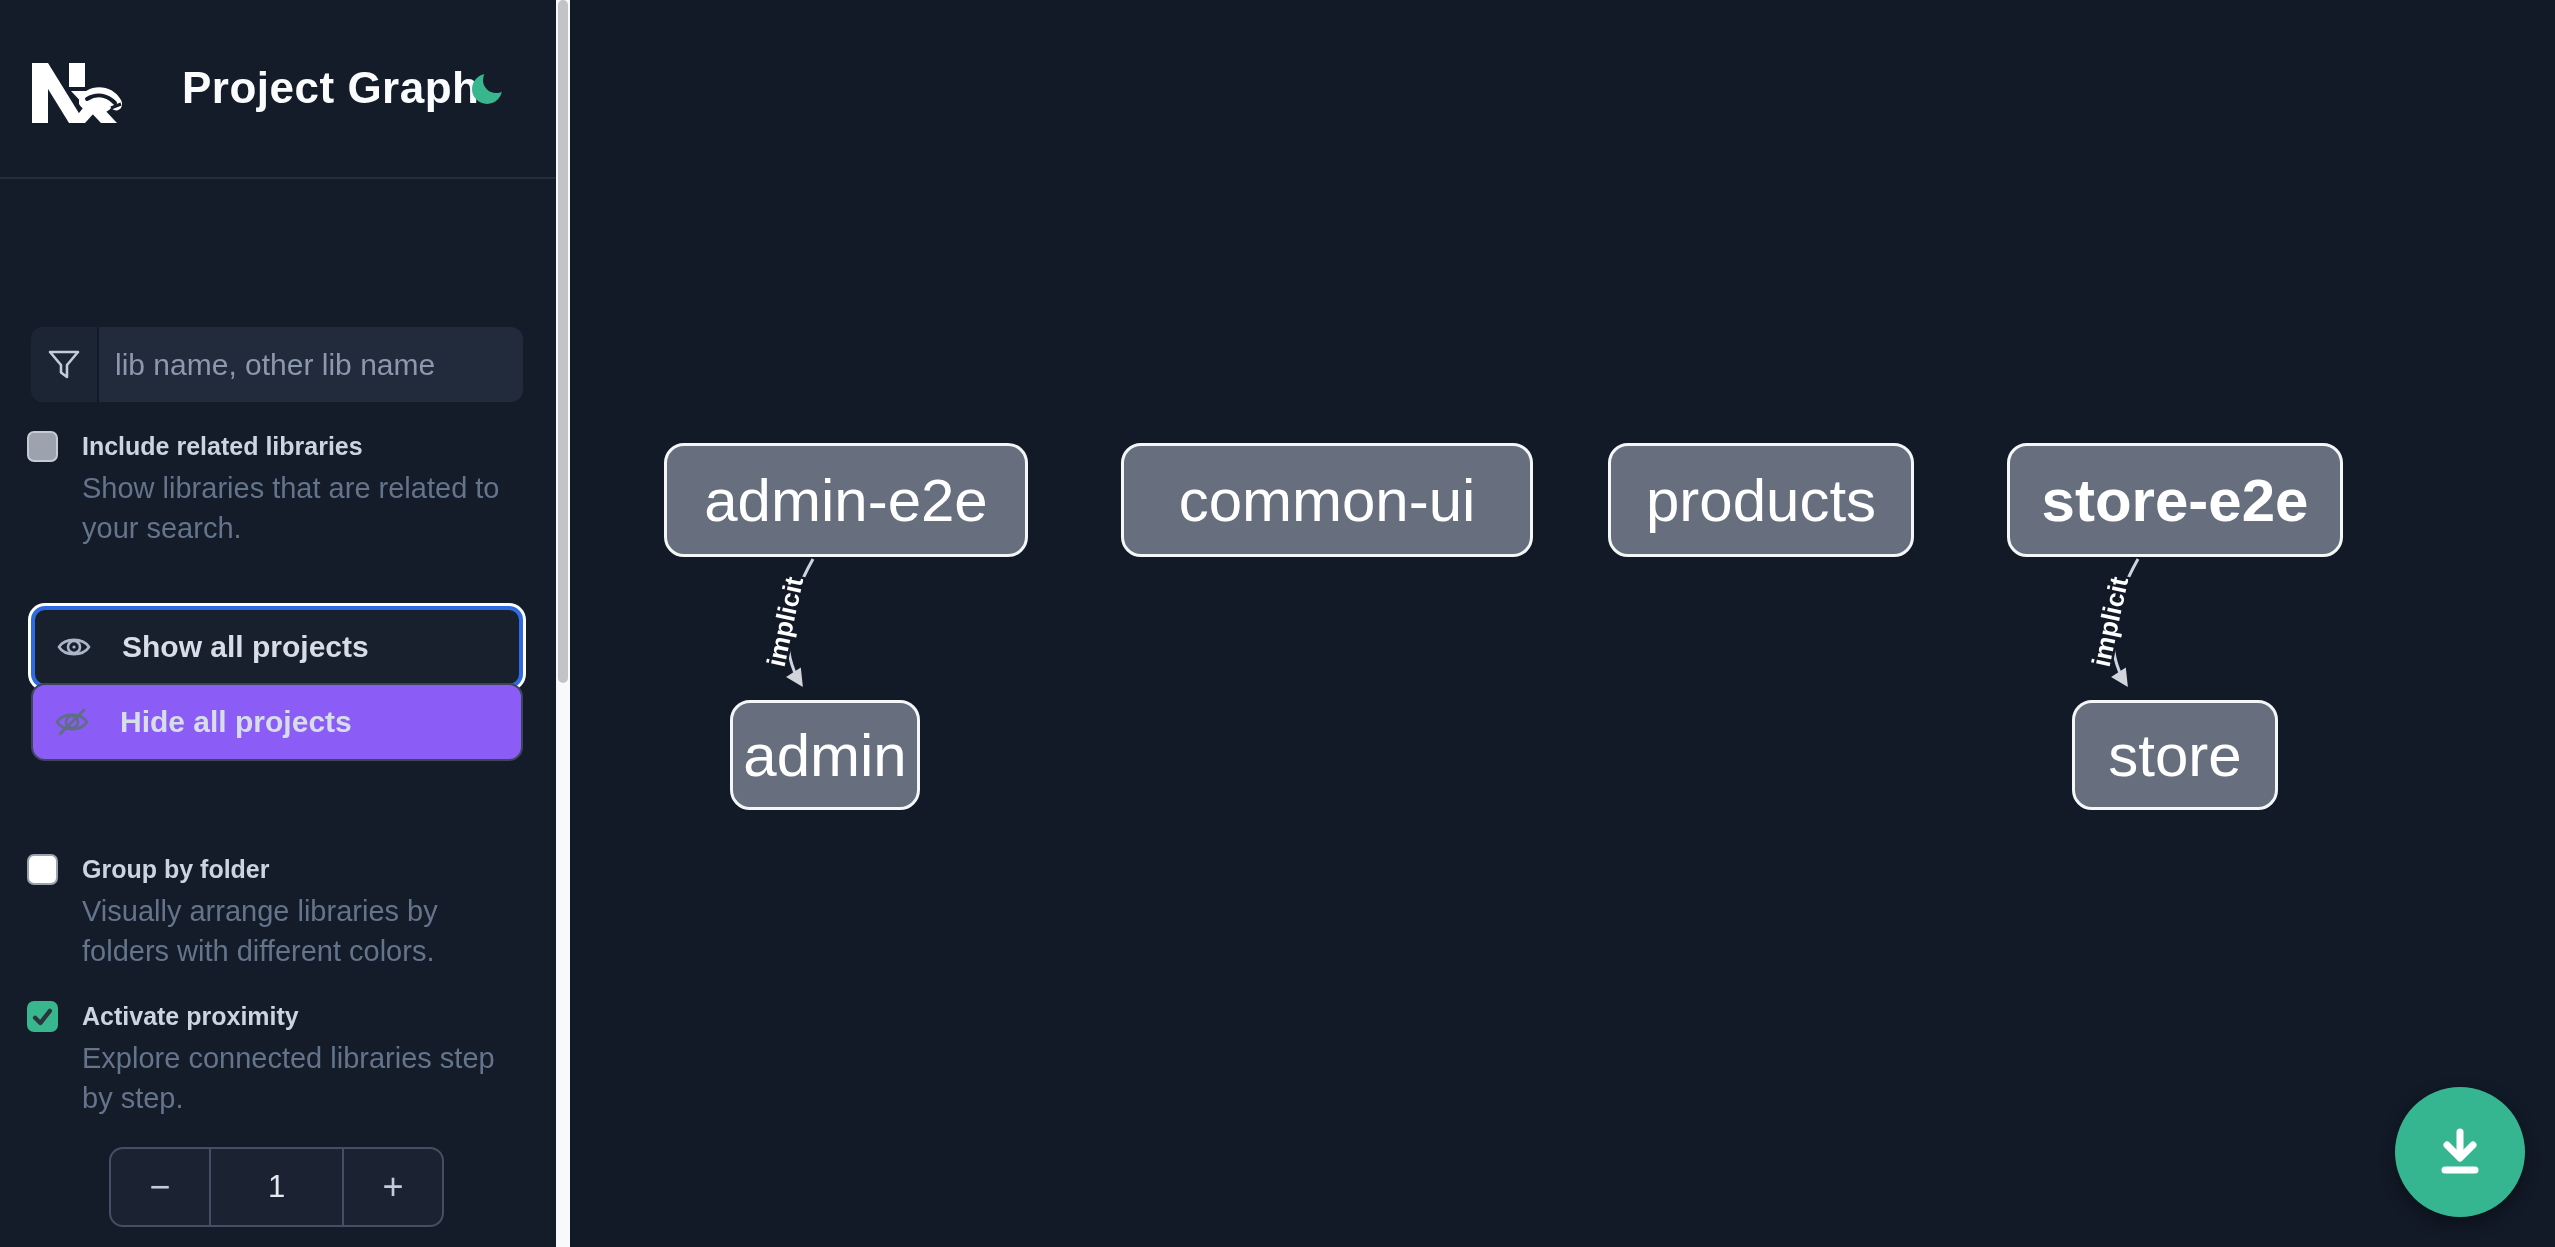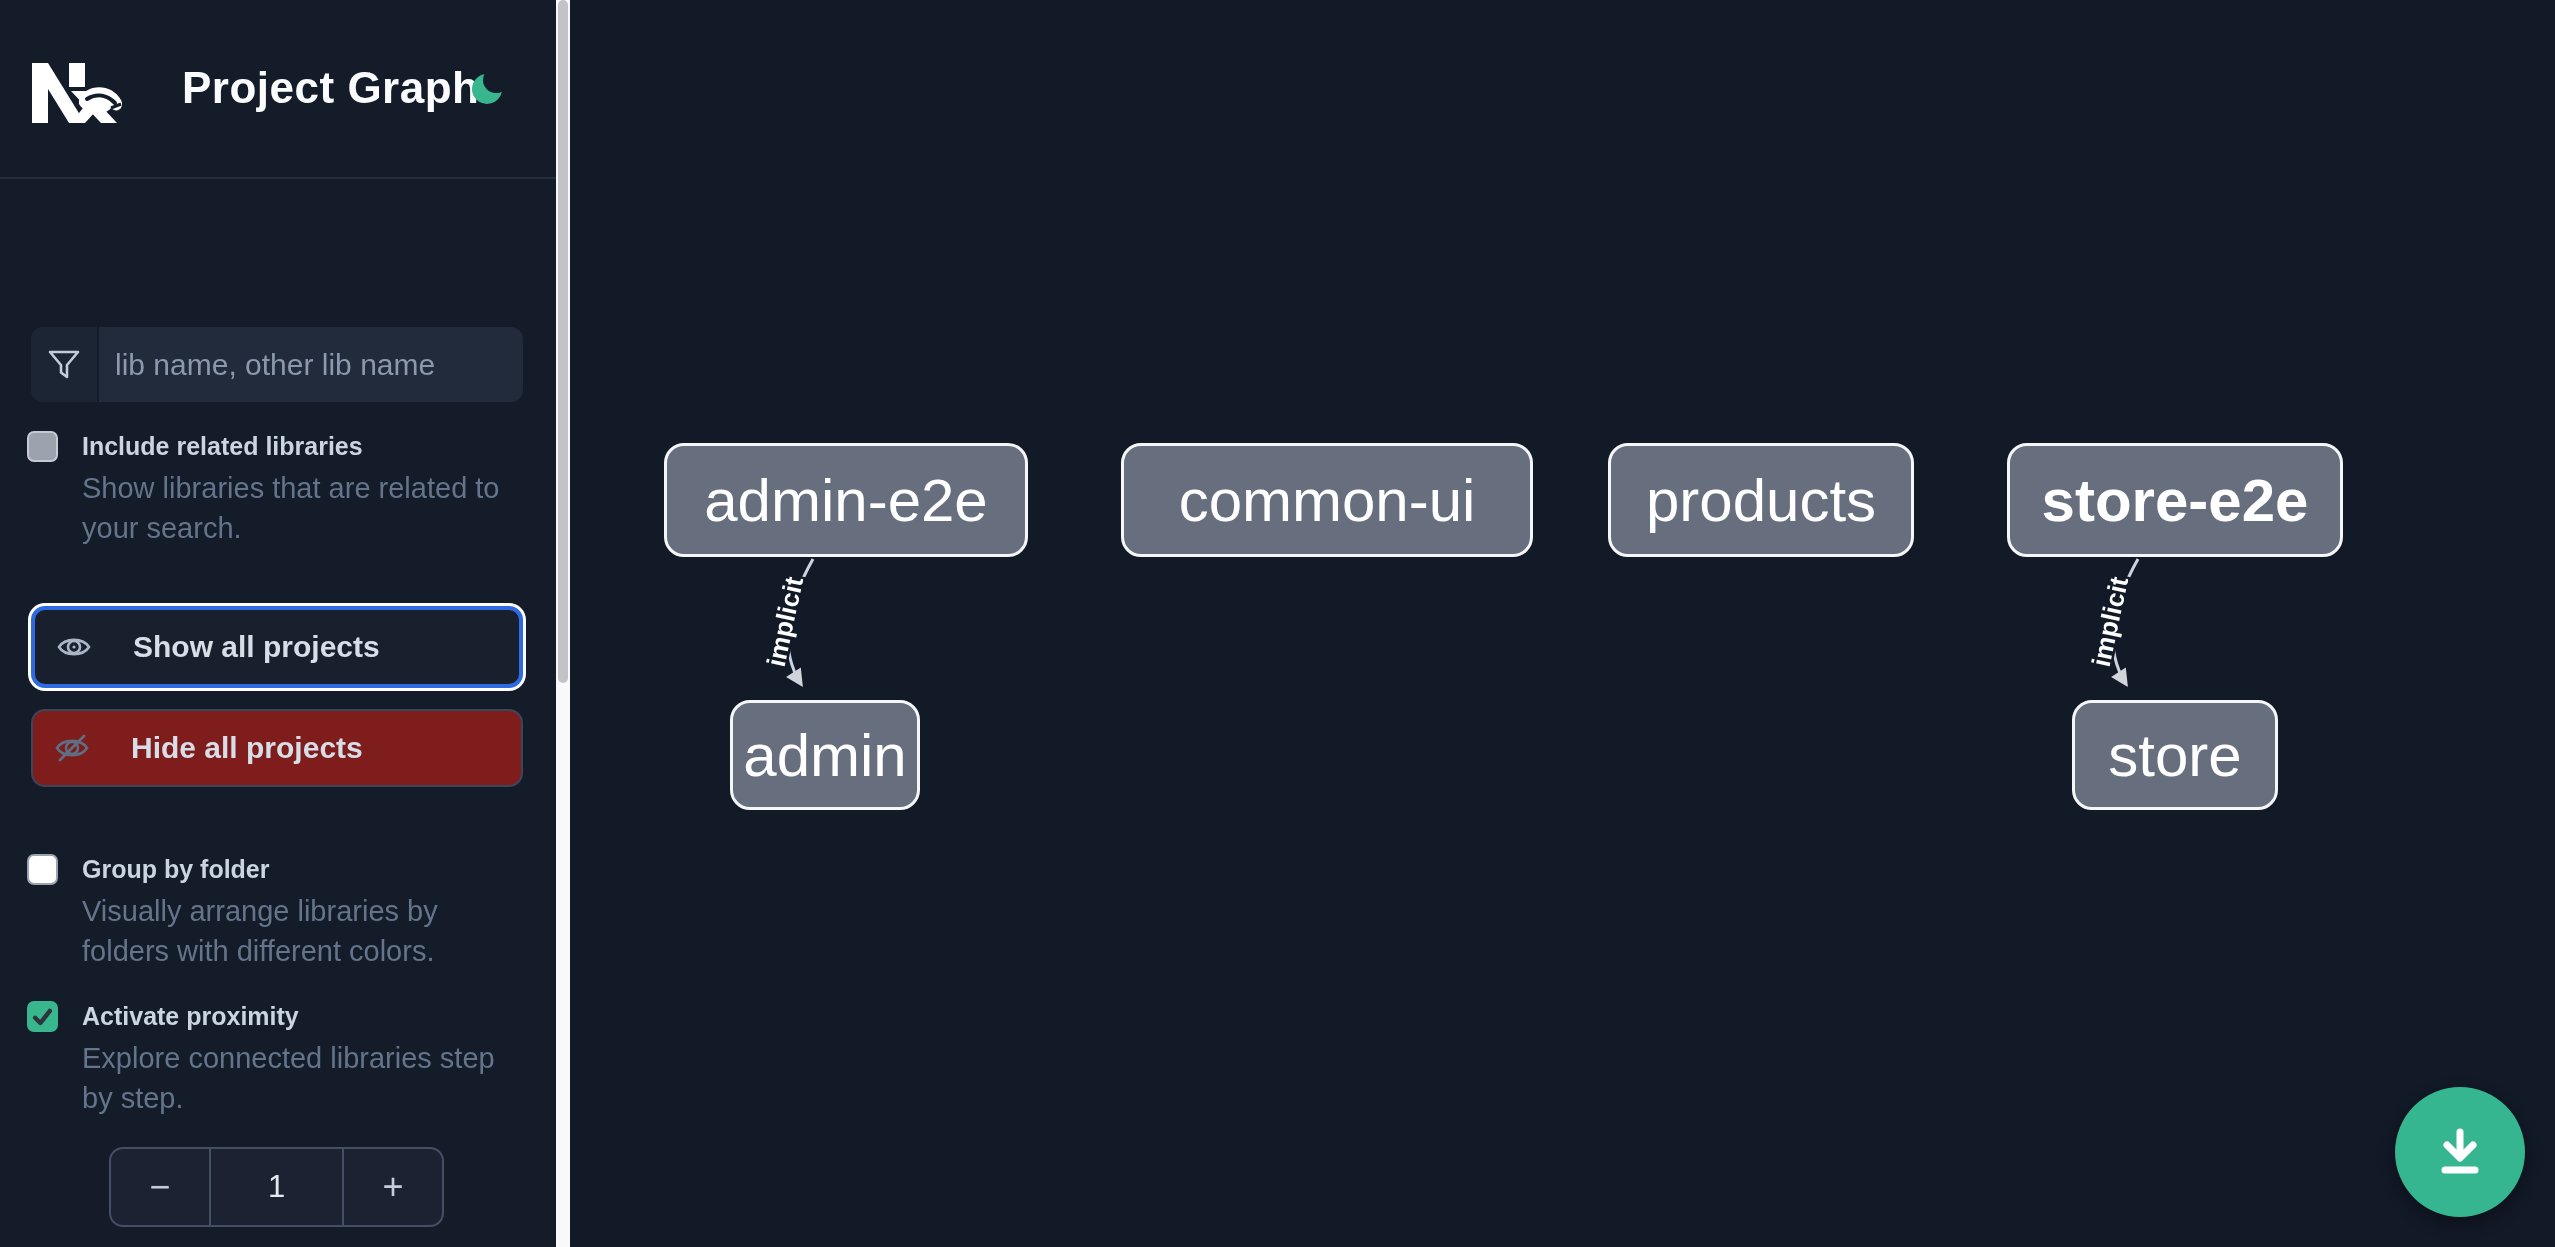--- a/index.html
+++ b/index.html
@@ -27,23 +27,23 @@
   .cb-box { position:absolute; left:0; top:3px; width:31px; height:31px; border-radius:7px; display:flex; align-items:center; justify-content:center; }
   .cb-gray  { background:#9ca3af; border:2px solid #c6cbd3; }
   .cb-white { background:#ffffff; border:2px solid #9aa3b0; }
   .cb-green { background:#38b78f; border:2px solid #38b78f; }
   .cb-box svg { display:none; }
   .cb-box.cb-checked svg { display:block; }
   .cb-label { display:block; margin-left:55px; font-size:25px; font-weight:700; color:#cbd5e1; line-height:36px; }
   .cb-desc { display:block; margin-left:55px; margin-top:4px; width:440px; font-size:29px; color:#64748b; line-height:40px; }
 
   .sb-button { position:absolute; left:31px; width:492px; display:flex; align-items:center; padding-left:22px; border-radius:14px; cursor:pointer; font-family:"Liberation Sans", sans-serif; }
-  .sb-button .btn-label { margin-left:42px; font-size:30px; font-weight:700; color:#d7dee8; }
+  .sb-button .btn-label { margin-left:31px; font-size:30px; font-weight:700; color:#d7dee8; }
   .btn-show { top:606px; height:82px; background:#18202e; border:4px solid #2f6be0; box-shadow:0 0 0 3px #ffffff; }
-  .btn-hide { top:709px; height:78px; background:#7f1d1d; border:2px solid #3b4759; }
+  .btn-hide { top:683px; height:78px; background:#8b5cf6; border:2px solid #3b4759; }
 
   .stepper { position:absolute; left:109px; top:1147px; width:335px; height:80px; border:2px solid #454f63; border-radius:14px; background:#1b2332; display:flex; overflow:hidden; }
   .step-btn { flex:none; width:98px; display:flex; align-items:center; justify-content:center; background:transparent; border:none; color:#c3cdd9; font-size:36px; cursor:pointer; font-family:"Liberation Sans", sans-serif; }
   .step-value { flex:1; display:flex; align-items:center; justify-content:center; color:#e4e9f0; font-size:31px; border-left:2px solid #454f63; border-right:2px solid #454f63; }
 
   
   .sb-scroll-track { position:absolute; left:556px; top:0; width:14px; height:1247px; background:#f8f9fa; }
   .sb-scroll-thumb { position:absolute; left:2px; top:0; width:10px; height:683px; border-radius:5px; background:#c1c3c6; }
 
   

